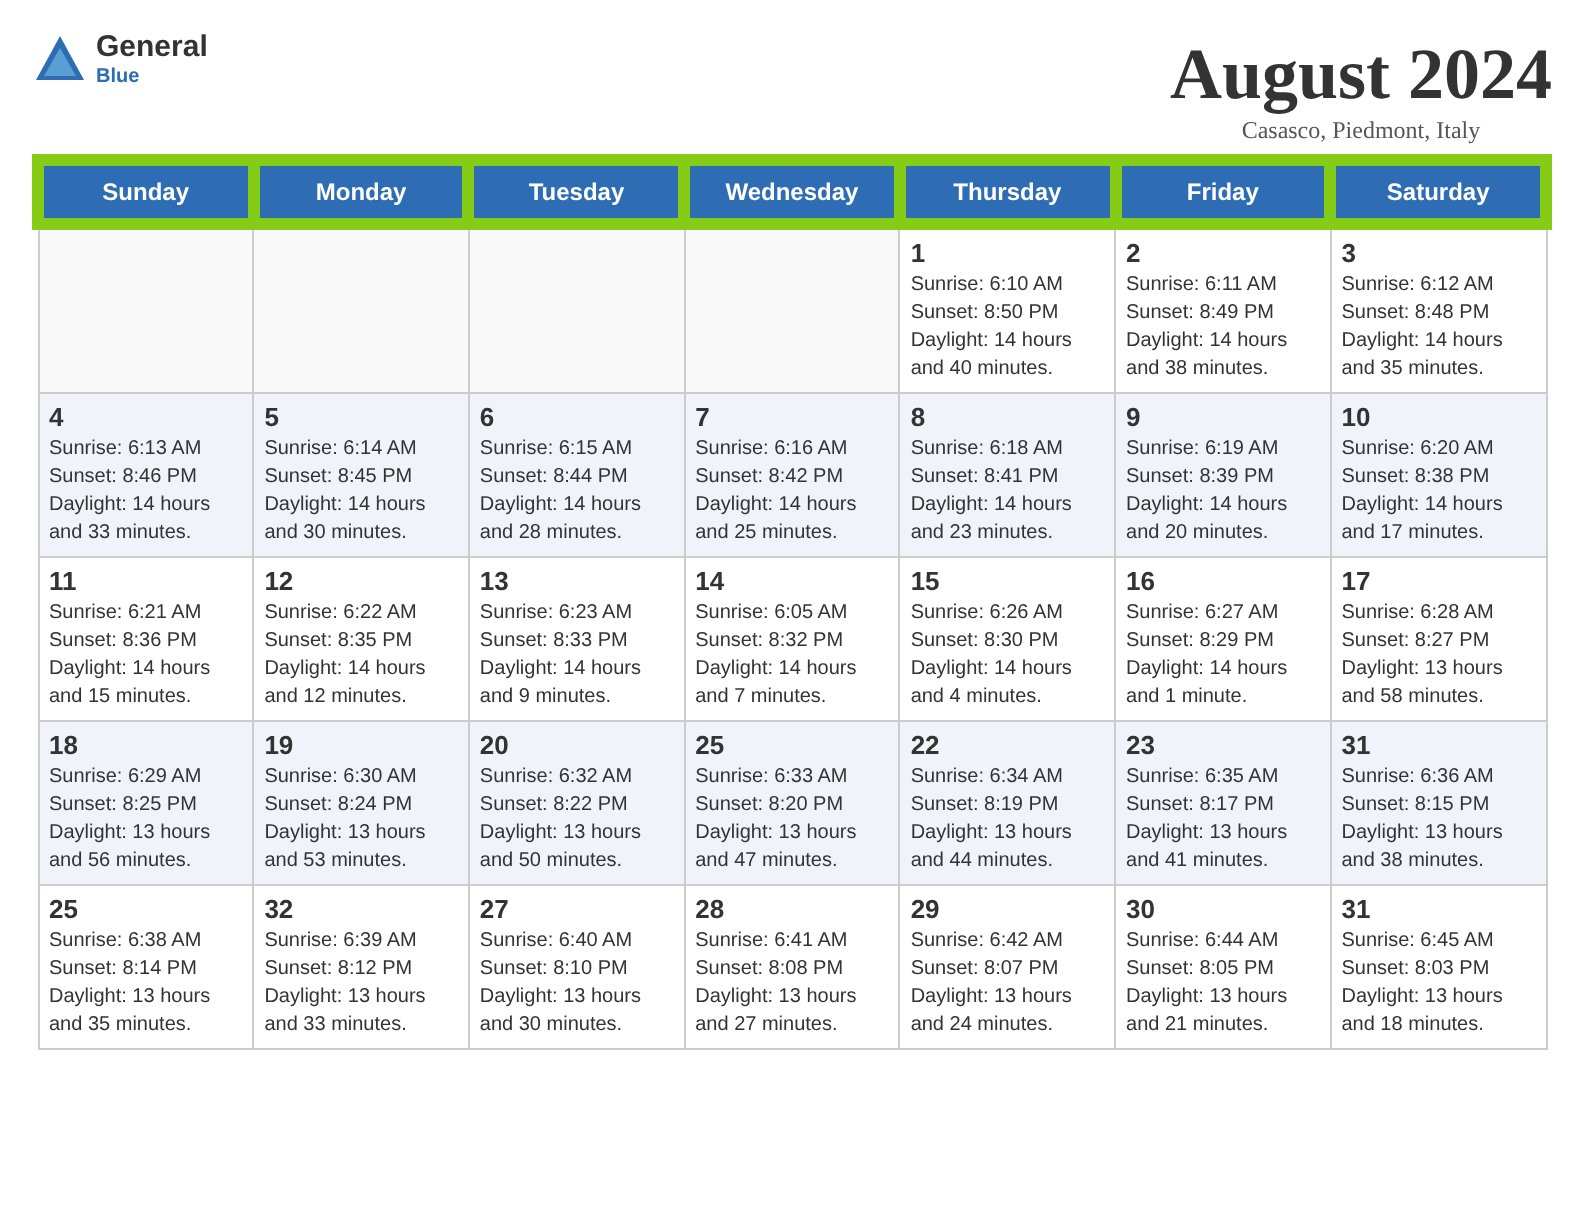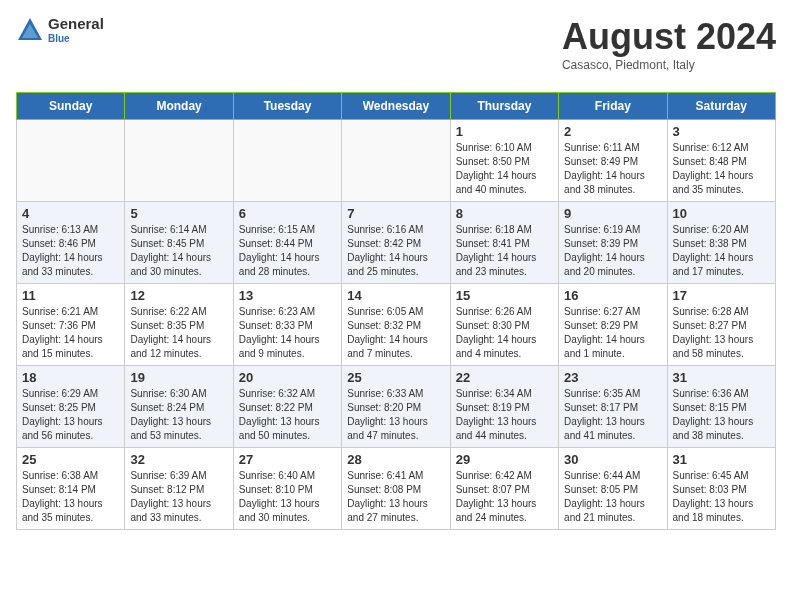--- a/index.html
+++ b/index.html
@@ -7,21 +7,21 @@
       font-family: Arial, sans-serif;
       background: #fff;
       width: 792px;
       min-height: 612px;
       padding: 16px;
     }
     .header-area {
       display: flex;
       justify-content: space-between;
       align-items: flex-start;
-      margin-bottom: 20px;
+      margin-bottom: 4px;
     }
     .logo {
       display: flex;
       align-items: center;
       gap: 4px;
     }
     .logo-text {
       display: flex;
       flex-direction: column;
       line-height: 1.1;
@@ -34,21 +34,22 @@
     .logo-blue {
       font-size: 10px;
       font-weight: bold;
       color: #2e6db4;
     }
     .logo-icon {
       width: 28px;
       height: 28px;
     }
     .title-area {
-      text-align: left;
+      text-align: center;
+      font-family: Liberation Serif, serif;
     }
     .main-title {
       font-size: 36px;
       font-weight: bold;
       color: #333;
     }
     .subtitle {
       font-size: 12px;
       color: #555;
     }
@@ -57,21 +58,21 @@
       border-collapse: collapse;
       table-layout: fixed;
     }
     th {
       background-color: #2e6db4;
       color: #fff;
       font-size: 12px;
       font-weight: bold;
       padding: 6px 4px;
       text-align: center;
-      border: 1px solid #84cc16;
+      border: 6px solid #84cc16;
       margin-left: 32px;
     }
     td {
       border: 1px solid #ccc;
       vertical-align: top;
       padding: 4px 5px;
       font-size: 10px;
       color: #333;
       height: 80px;
       background: #fff;
@@ -193,21 +194,21 @@
           <span class="day-number">10</span>
           <div class="day-info">Sunrise: 6:20 AM
 Sunset: 8:38 PM
 Daylight: 14 hours and 17 minutes.</div>
         </td>
       </tr>
       <tr>
         <td>
           <span class="day-number">11</span>
           <div class="day-info">Sunrise: 6:21 AM
-Sunset: 7:36 PM
+Sunset: 8:36 PM
 Daylight: 14 hours and 15 minutes.</div>
         </td>
         <td>
           <span class="day-number">12</span>
           <div class="day-info">Sunrise: 6:22 AM
 Sunset: 8:35 PM
 Daylight: 14 hours and 12 minutes.</div>
         </td>
         <td>
           <span class="day-number">13</span>

